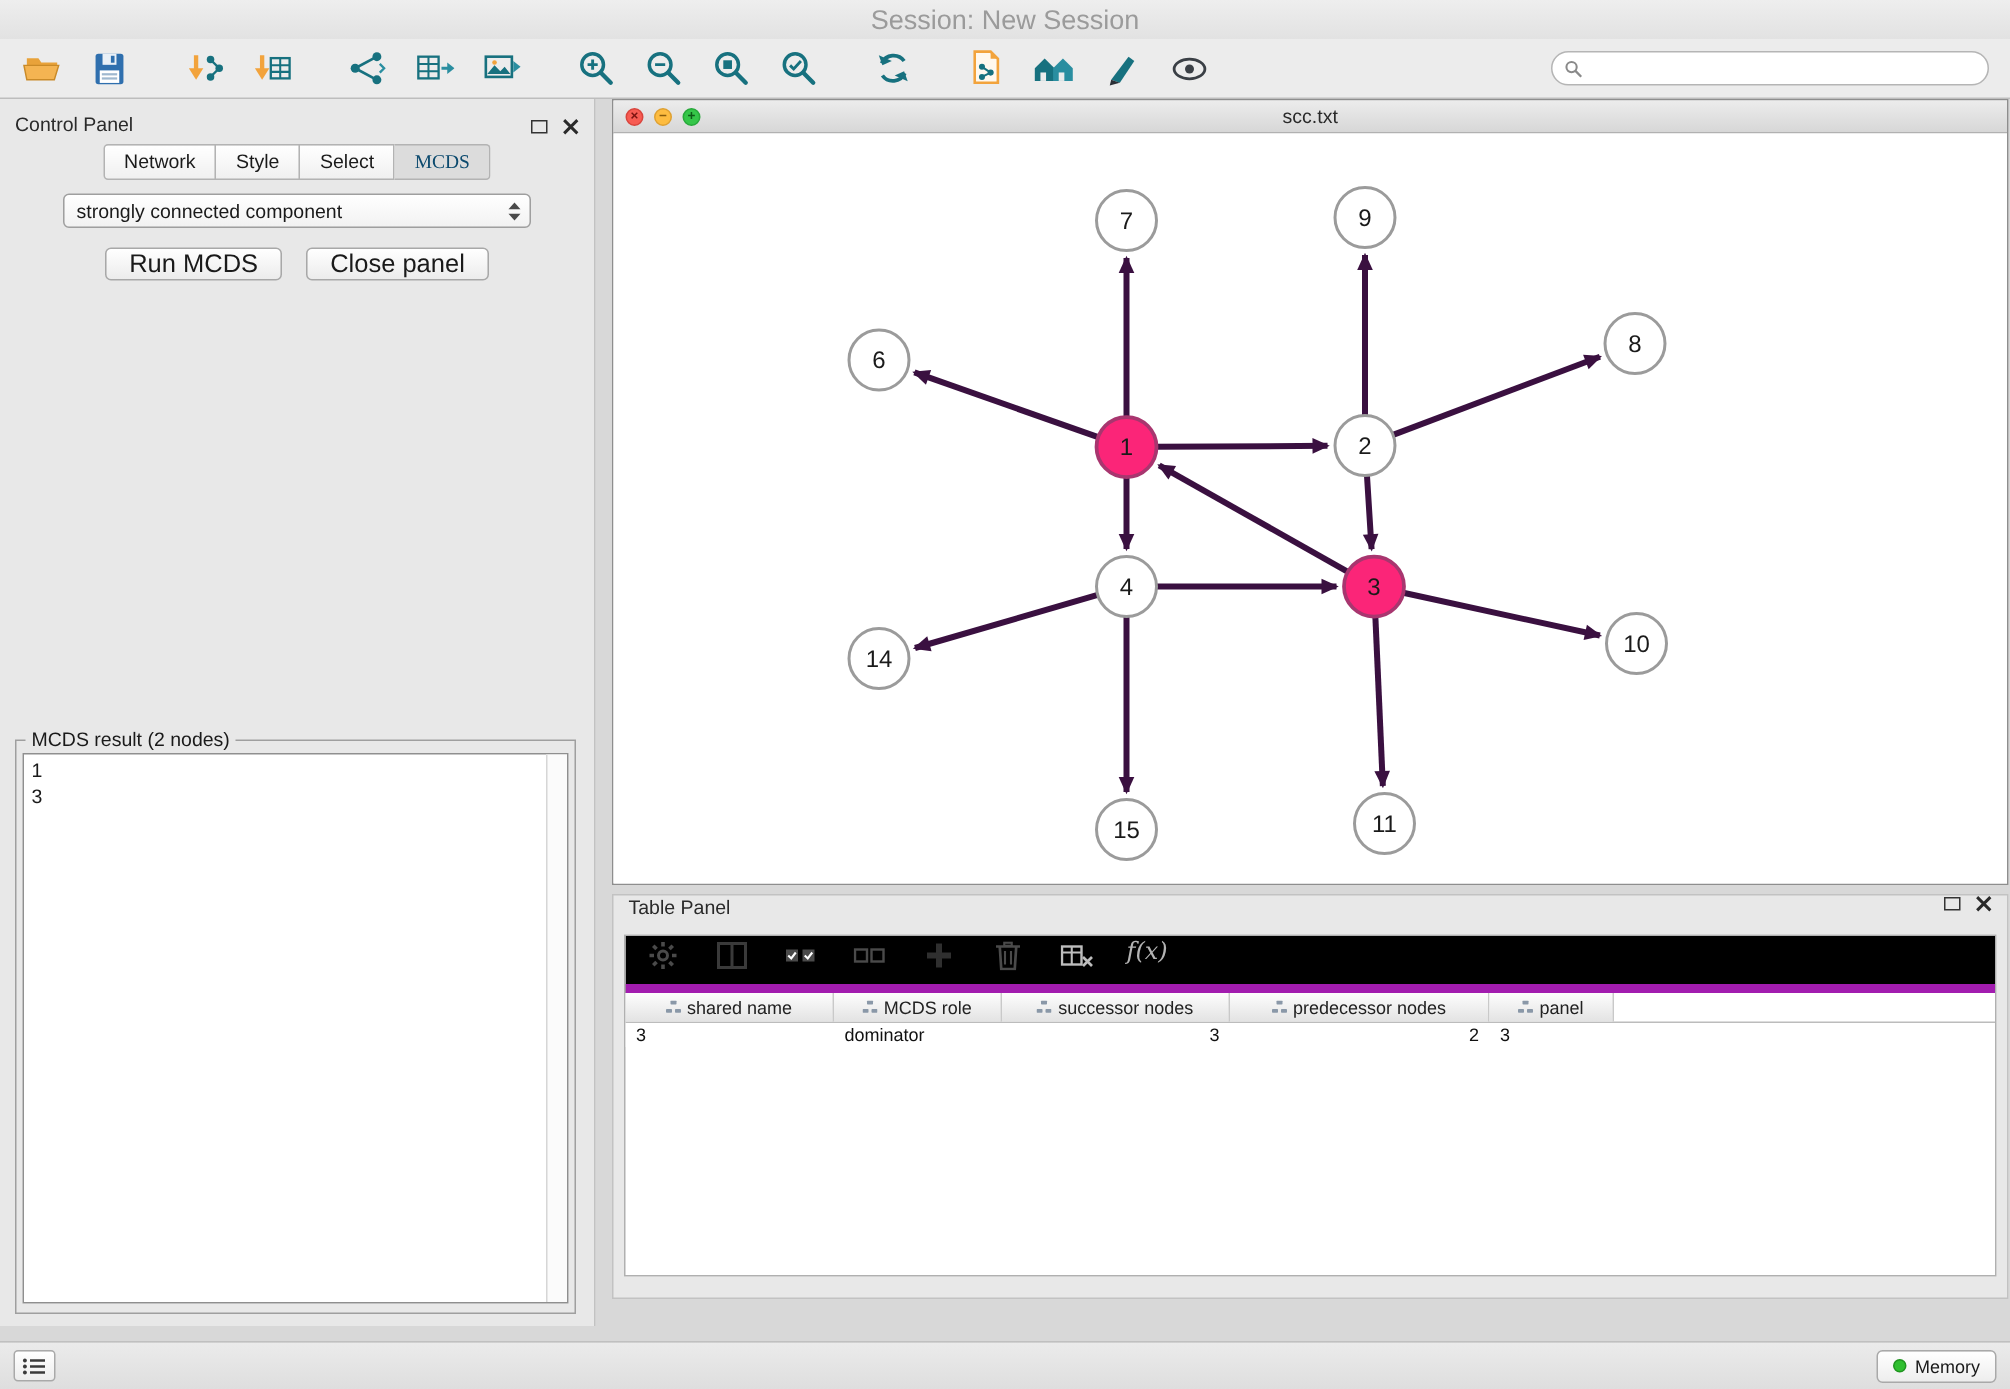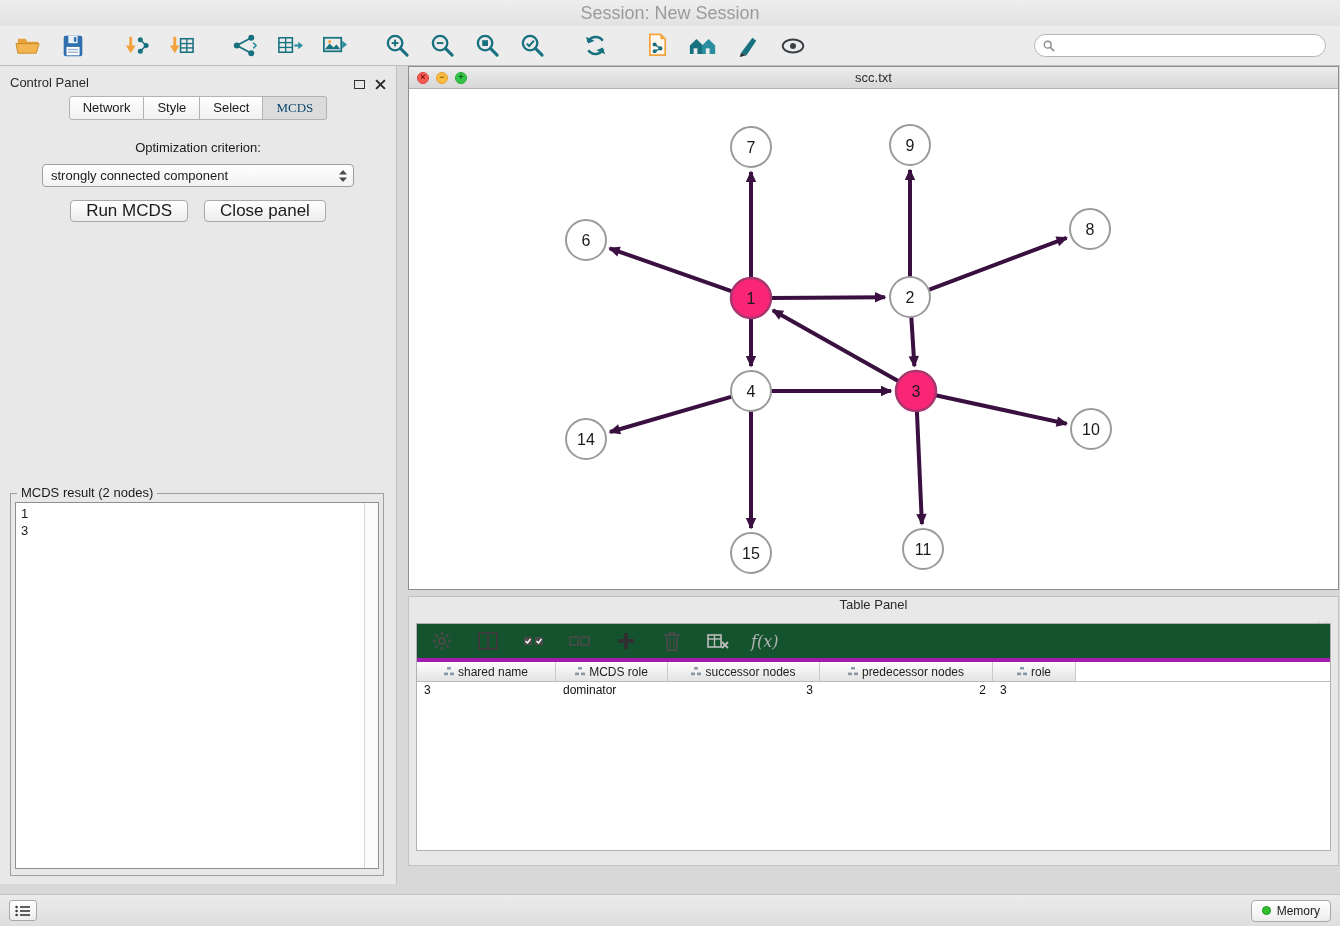--- a/index.html
+++ b/index.html
@@ -60,23 +60,23 @@
     font-size:9px; font-weight:bold; line-height:1; }
   .tl-close { background:#f75b52; border:1px solid #d9443c; color:#7c1310; }
   .tl-min   { background:#fdbc40; border:1px solid #dfa132; color:#8a5d0d; }
   .tl-max   { background:#35c649; border:1px solid #27a93a; color:#0d5c18; }
   .net-title { font-size:13px; color:#2a2a2a; }
   .net-canvas { position:absolute; left:0; top:22px; right:0; bottom:0; background:#ffffff; overflow:hidden; }
   .net-canvas svg text { font-family:"Liberation Sans", sans-serif; }
 
   
   .table-panel { position:absolute; left:408px; top:530px; width:931px; height:270px; background:#e8e8e8; border:1px solid #c2c2c2; }
-  .tp-header { height:24px; display:flex; align-items:center; padding:0 10px; gap:10px;flex-direction:column; }
+  .tp-header { height:24px; display:flex; align-items:flex-start; padding:0 10px; gap:10px; }
   .tp-content { position:absolute; left:7px; right:7px; top:26px; bottom:14px; background:#ffffff; border:1px solid #b0b0b0; overflow:hidden; }
-  .tp-toolbar { height:38px; background:#14532d; border-bottom:4px solid #a21caf; display:flex; align-items:center; padding:0 12px; gap:20px; }
+  .tp-toolbar { height:38px; background:#000000; border-bottom:6px solid #a21caf; display:flex; padding:0 12px; gap:20px; }
   .tp-tool { width:26px; height:26px; display:flex; align-items:center; justify-content:center; }
   .fx-label { font-family:"DejaVu Serif", serif; font-style:italic; font-size:16px; color:#b3b3b3; }
   .thead { white-space:nowrap; border-bottom:1px solid #bcbcbc; }
   .th { display:inline-flex; align-items:center; justify-content:center; gap:4px; height:19px;
     background:linear-gradient(#fdfdfd,#e3e3e3); border-right:1px solid #c9c9c9; font-size:12px; color:#222; }
   .th:first-child { border-left:none; }
   .tbody { background:#fff; }
   .tr { white-space:nowrap; height:16px; }
   .td { display:inline-block; height:16px; line-height:16px; padding:0 7px; font-size:12px; color:#111; vertical-align:top; }
   .table-tabs { position:absolute; left:408px; top:800px; width:931px; height:22px; display:flex; justify-content:center; }
@@ -262,21 +262,20 @@
       </span>
     </div>
 
     <div class="segrow">
         <div class="seg">Network</div>
         <div class="seg">Style</div>
         <div class="seg">Select</div>
         <div class="seg seg-active">MCDS</div>
       </div>
 
-    <div class="opt-label">Optimization criterion:</div>
 
     <div class="dropdown">
       <span class="dval">strongly connected component</span>
       <svg width="12" height="14" viewBox="0 0 12 14">
         <path d="M6 1 L10 5.5 H2 z" fill="#4a4a4a"></path>
         <path d="M6 13 L2 8.5 H10 z" fill="#4a4a4a"></path>
       </svg>
     </div>
 
     <div class="btnrow">
@@ -478,21 +477,21 @@
                 <rect x="0" y="5.6" width="4" height="2.6" rx="0.5" fill="#8a98a8"></rect>
                 <rect x="6" y="5.6" width="4" height="2.6" rx="0.5" fill="#8a98a8"></rect>
               </svg></span>
             <span>predecessor nodes</span>
           </div><div class="th" style="width: 83px;">
             <span><svg width="10" height="9" viewBox="0 0 10 9">
                 <rect x="3" y="0" width="4" height="2.6" rx="0.5" fill="#8a98a8"></rect>
                 <rect x="0" y="5.6" width="4" height="2.6" rx="0.5" fill="#8a98a8"></rect>
                 <rect x="6" y="5.6" width="4" height="2.6" rx="0.5" fill="#8a98a8"></rect>
               </svg></span>
-            <span>role</span>
+            <span>panel</span>
           </div></div>
       <div class="tbody">
           <div class="tr"><div class="td" style="width: 139px; text-align: left;">3</div><div class="td" style="width: 112px; text-align: left;">dominator</div><div class="td" style="width: 152px; text-align: right;">3</div><div class="td" style="width: 173px; text-align: right;">2</div><div class="td" style="width: 83px; text-align: left;">3</div></div>
         </div>
     </div>
   </div>
 
 </div>
 
 <div class="statusbar">

